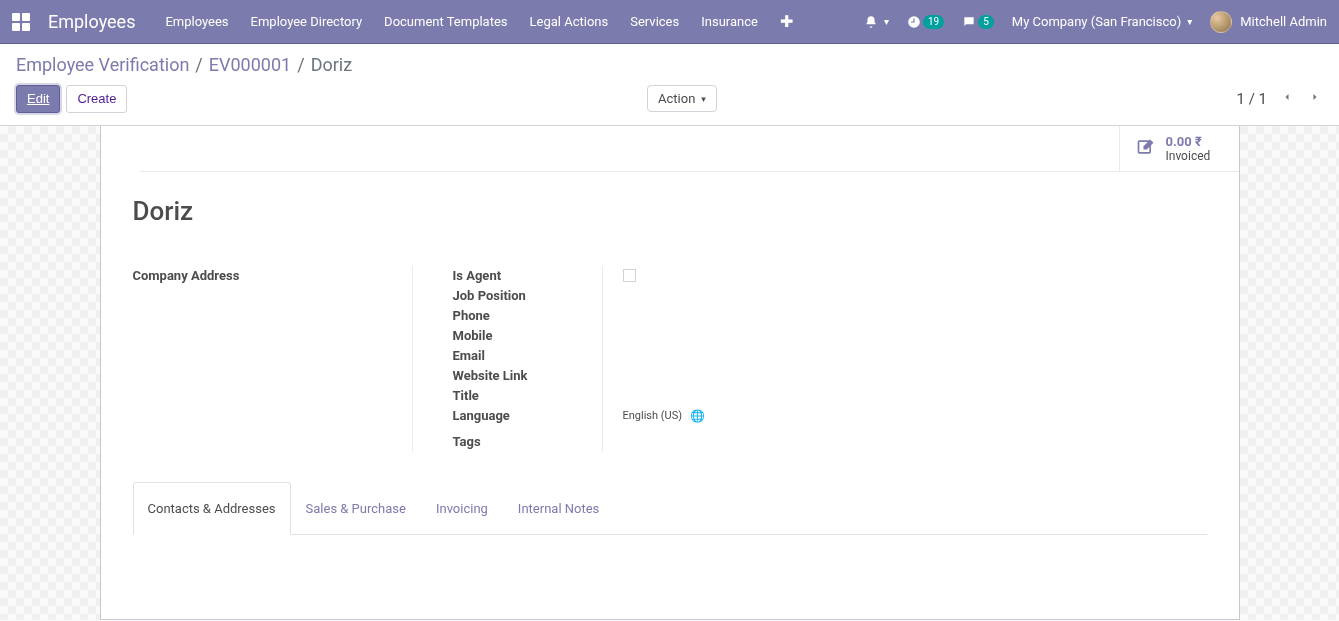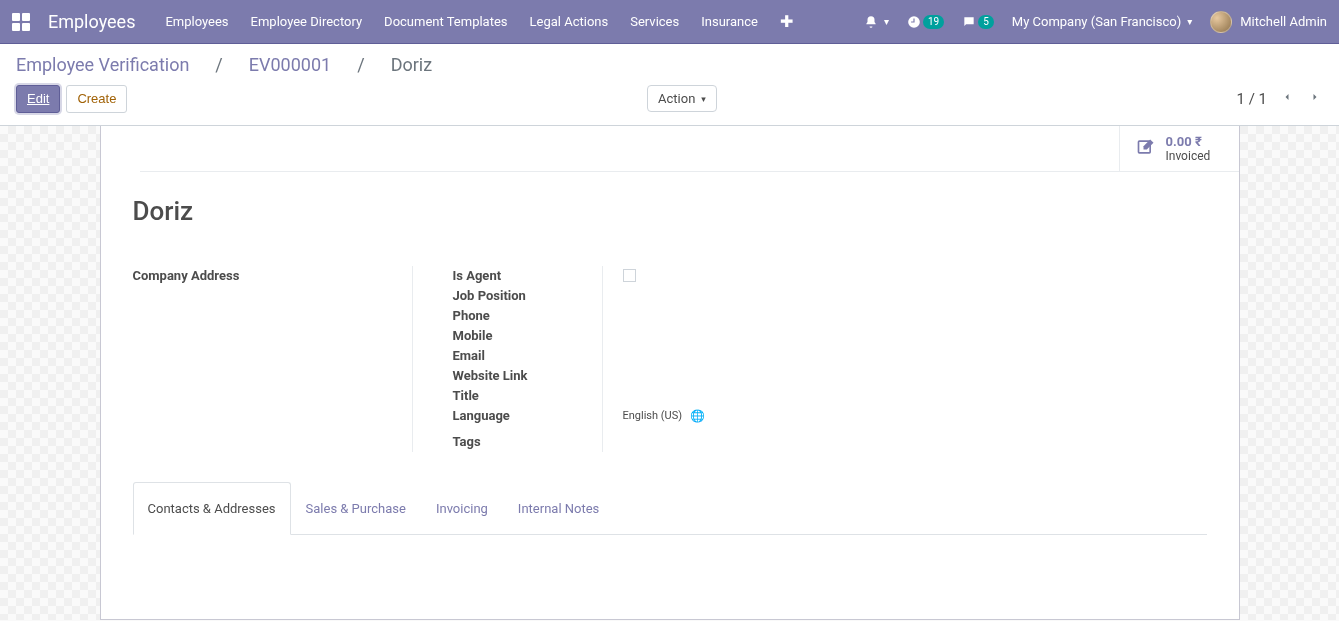--- a/index.html
+++ b/index.html
@@ -18,29 +18,29 @@
   .navbar .badge { background: #00a09d; color: #fff; font-size: 10px; padding: 1px 5px; border-radius: 8px; margin-left: 2px; line-height: 1.2; }
   .navbar .company-switch { color: #fff; font-size: 13px; margin-right: 18px; cursor: pointer; display: flex; align-items: center; }
   .navbar .caret { margin-left: 6px; font-size: 10px; }
   .navbar .user { display: flex; align-items: center; cursor: pointer; }
   .navbar .avatar { width: 22px; height: 22px; border-radius: 50%; background: radial-gradient(circle at 30% 30%, #e8c9a0, #8b6f47); margin-right: 8px; border: 1px solid rgba(255,255,255,0.3); }
   .navbar .username { font-size: 13px; }
   .bell-svg, .clock-svg, .chat-svg { fill: #fff; }
 
   
   .control-panel { background: #fff; border-bottom: 1px solid #ced4da; padding: 10px 16px 12px; }
-  .breadcrumb { font-size: 18px; color: #7c7bad; margin-bottom: 10px; display: flex; align-items: center; flex-wrap: wrap; gap: 20px; }
+  .breadcrumb { font-size: 18px; color: #7c7bad; margin-bottom: 10px; display: flex; align-items: center; flex-wrap: wrap; }
   .breadcrumb .crumb { cursor: pointer; }
   .breadcrumb .sep { margin: 0 6px; color: #6c757d; }
   .breadcrumb .active { color: #6c757d; cursor: default; }
   .cp-bottom { display: flex; align-items: center; }
   .cp-bottom .left-buttons { display: flex; gap: 6px; }
   .btn { padding: 5px 10px; font-size: 13px; border: 1px solid #ced4da; background: #fff; border-radius: 3px; cursor: pointer; line-height: 1.2; }
   .btn-primary { background: #7c7bad; border: 1px solid #5f5e97; color: #fff; box-shadow: 0 0 0 2px rgba(124,123,173,0.3); text-decoration: underline; }
-  .btn-default { background: #fff; color: #a16207; }
+  .btn-default { background: #fff; color: #4c1d95; }
   .cp-center { flex: 1; display: flex; justify-content: center; }
   .action-dropdown { border: 1px solid #ced4da; padding: 5px 10px; border-radius: 4px; cursor: pointer; display: flex; align-items: center; background: #fff; }
   .action-dropdown .caret { margin-left: 6px; font-size: 9px; color: #4c4c4c; }
   .cp-right { display: flex; align-items: center; gap: 12px; }
   .pager { font-size: 15px; color: #4c4c4c; }
   .pager-arrow { cursor: pointer; color: #6c757d; padding: 0 2px; }
 
   
   .content-wrap { padding: 0; background-image: linear-gradient(45deg, #f0f0f0 25%, transparent 25%, transparent 75%, #f0f0f0 75%), linear-gradient(45deg, #f0f0f0 25%, transparent 25%, transparent 75%, #f0f0f0 75%); background-size: 16px 16px; background-position: 0 0, 8px 8px; background-color: #fafafa; min-height: calc(100vh - 127px); display: flex; justify-content: center; }
   .form-sheet { background: #fff; width: 1140px; margin-top: 0; border: 1px solid #c8c8d3; border-top: none; position: relative; }

